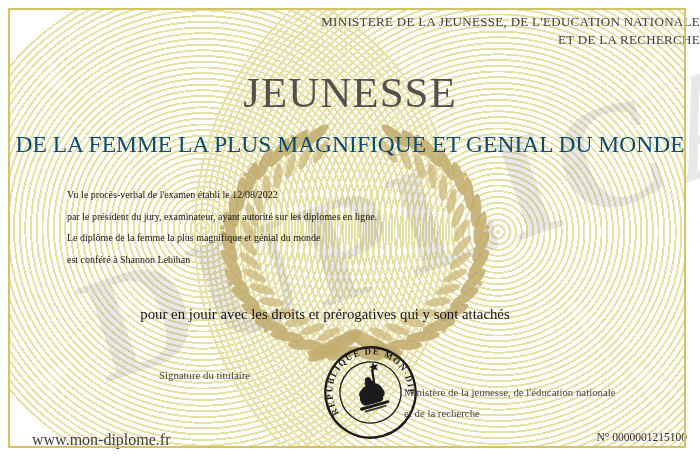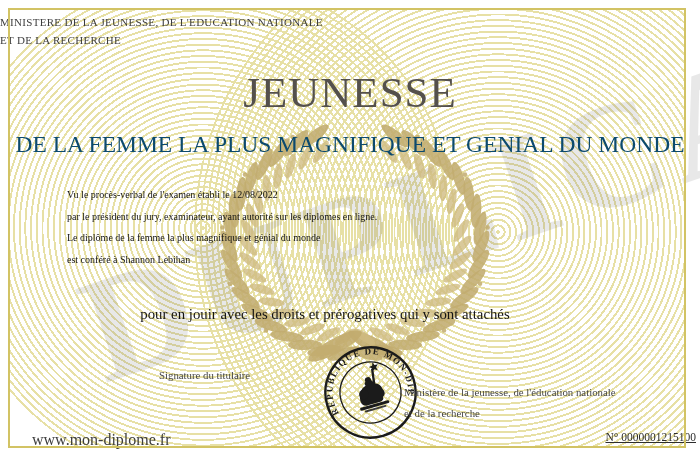--- a/index.html
+++ b/index.html
@@ -17,30 +17,30 @@
   
   .watermark{position:absolute;left:88px;top:260px;z-index:1;white-space:nowrap;
     font-size:150px;letter-spacing:6px;color:rgba(125,125,125,0.18);
     transform:rotate(-19deg);transform-origin:0 50%;line-height:1;font-weight:bold;}
   
   .wreath{position:absolute;left:203px;top:116px;width:305px;height:252px;z-index:2;}
   
   .seal{position:absolute;left:322px;top:344px;width:97px;height:97px;z-index:3;}
   
   .txt{position:absolute;z-index:4;}
-  .header{left:0;right:0;top:13px;text-align:left;font-size:11px;line-height:18px;
+  .header{left:0;right:0;top:13px;text-align:right;font-size:13px;line-height:18px;
           color:#3d3d3d;letter-spacing:0.3px;}
   .title{left:0;right:0;top:68px;text-align:center;font-size:43px;color:#54504c;letter-spacing:1px;}
   .subtitle{left:0;right:0;top:131px;text-align:center;font-size:23.5px;color:#0c4a6e;white-space:nowrap;}
   .body-block{left:67px;top:184px;font-size:10px;line-height:21.6px;color:#141414;}
   .enjoy{left:40px;top:306px;width:570px;text-align:center;font-size:14.8px;color:#141414;}
   .signature{left:159px;top:369px;font-size:10.8px;color:#454545;}
   .ministry{left:404px;top:382px;font-size:10.8px;line-height:20.5px;color:#454545;}
   .website{left:32px;top:431px;font-size:16px;color:#3d3d3d;}
-  .serial{right:4px;top:431px;font-size:11.5px;color:#2d2d2d;text-decoration:underline;}
+  .serial{right:13px;top:431px;font-size:11.5px;color:#2d2d2d;}
   .seal text{font-family:"Liberation Serif",serif;font-weight:bold;}
 </style>
 </head>
 <body>
 
 <div id="stage">
 
   <div class="pattern-clip">
     <div class="rosette left"></div>
     <div class="rosette right"></div>

